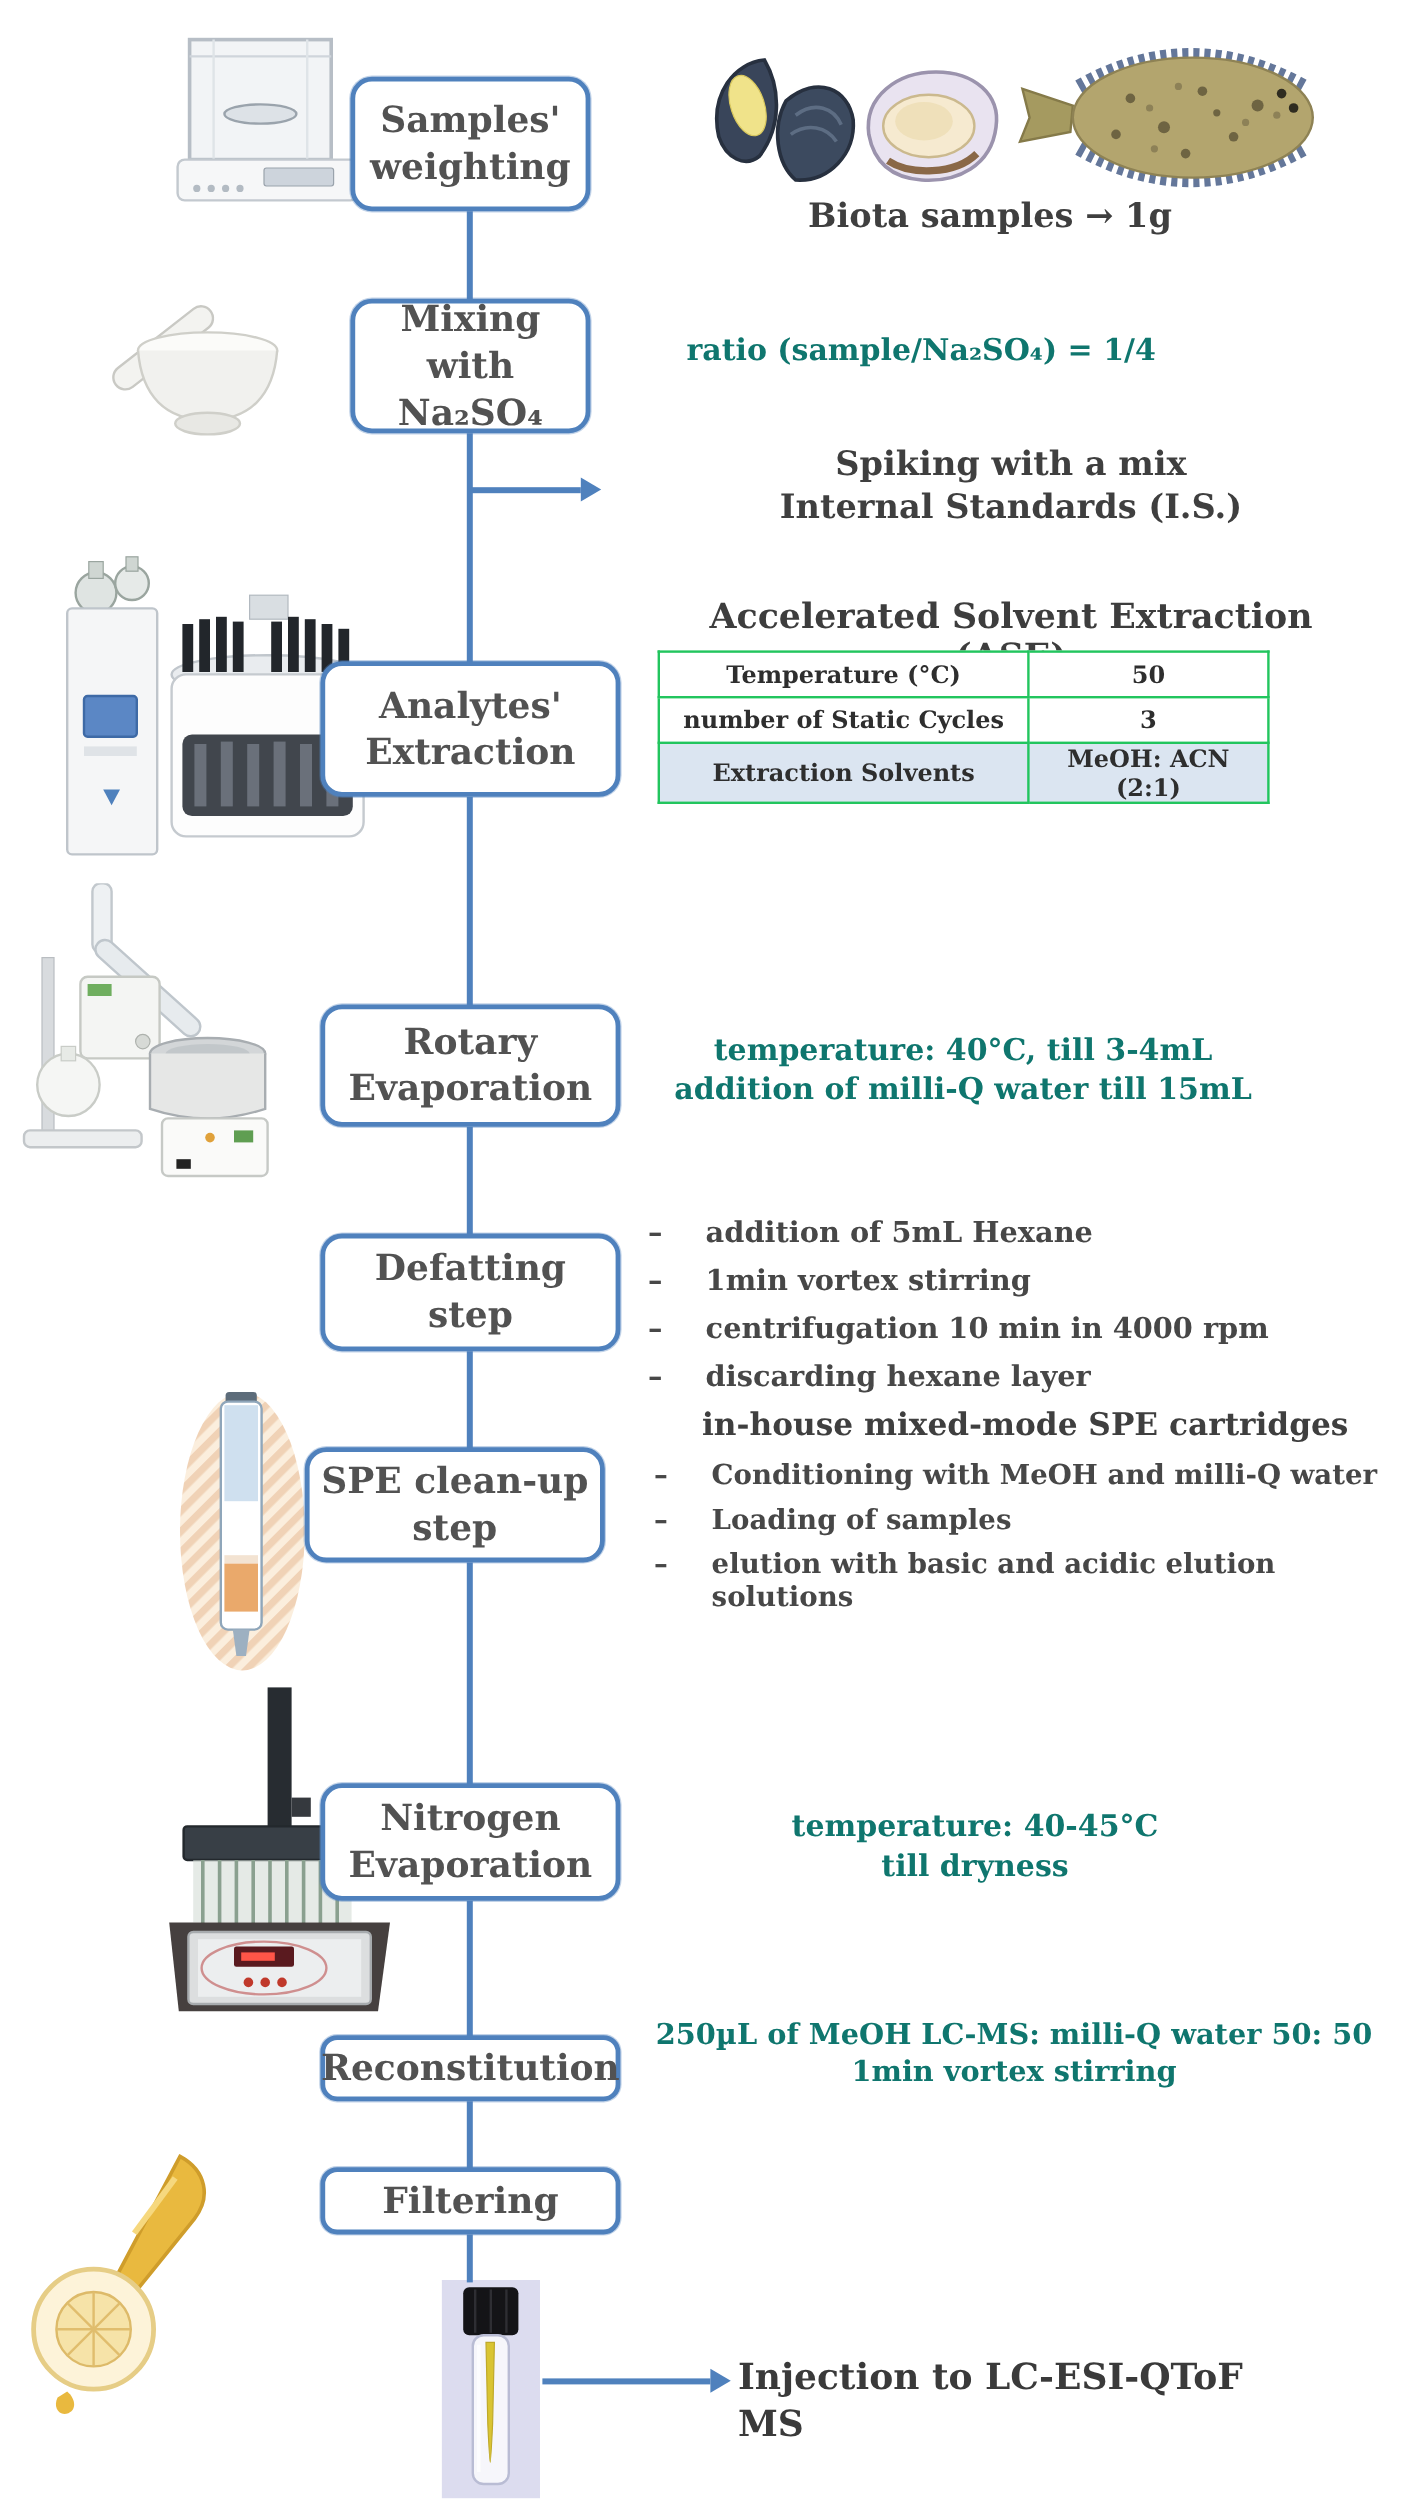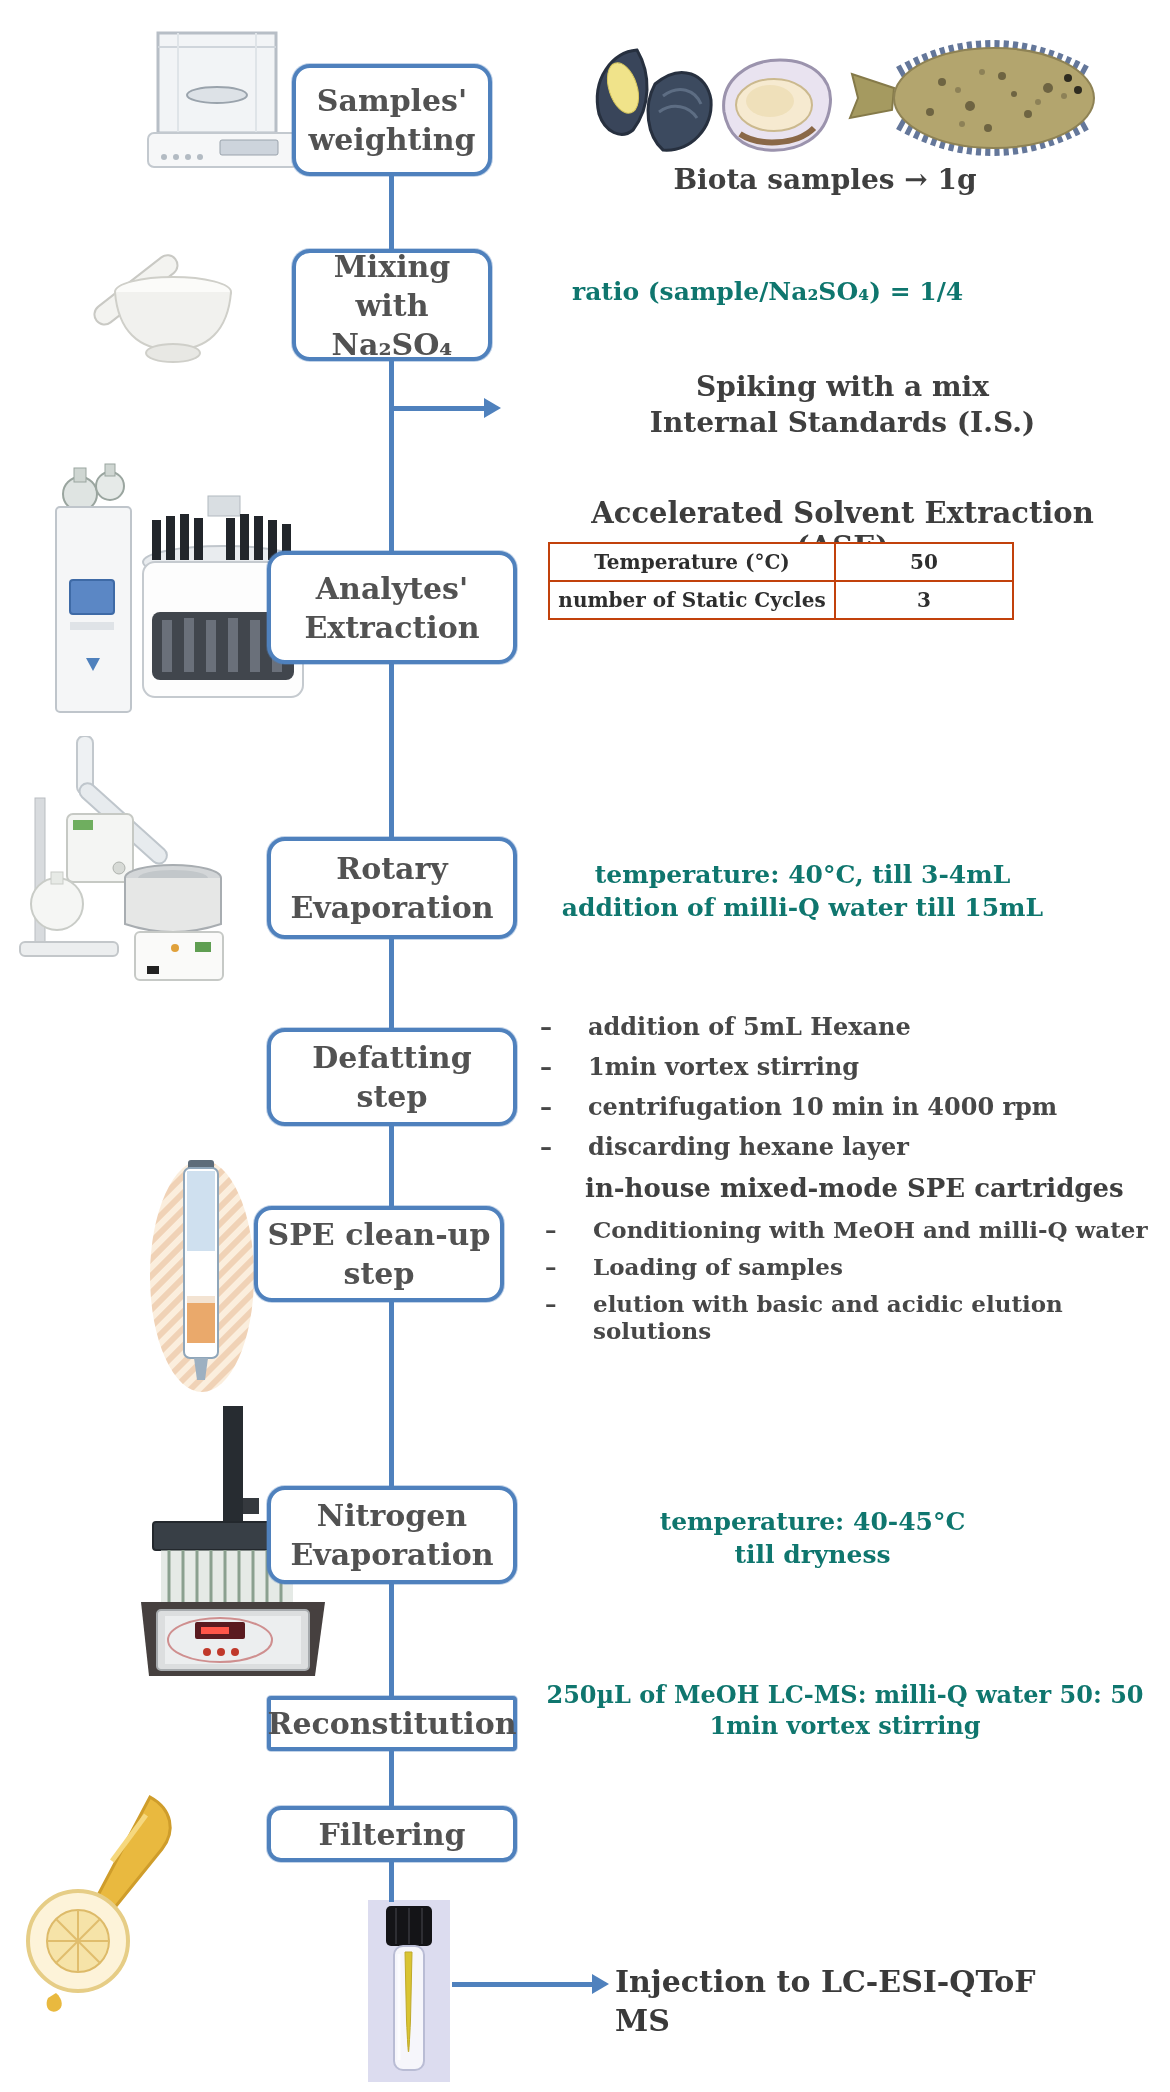--- a/index.html
+++ b/index.html
@@ -15,21 +15,21 @@
   .arrowhead{position:absolute;width:0;height:0;border-left:17px solid #4f81bd;
              border-top:10px solid transparent;border-bottom:10px solid transparent;}
   .note{position:absolute;font-size:25px;line-height:1.3;white-space:pre-line;color:#0f766e;}
   .center{text-align:center;}
   .bullets{position:absolute;color:#474747;}
   .bullets .li{display:flex;align-items:baseline;}
   .bullets .dash{flex:0 0 48px;}
   .ase-title{position:absolute;font-size:29px;color:#3d3d3d;text-align:center;}
   table.ase{position:absolute;border-collapse:collapse;background:#fff;border:2px solid #1c1c1c;
             font-size:20px;color:#2e2e2e;text-align:center;font-weight:bold;}
-  table.ase td{border:2px solid #c2410c;height:36px;vertical-align:middle;padding:0 3px;}
+  table.ase td{border:2px solid #22c55e;height:36px;vertical-align:middle;padding:0 14px;}
   table.ase td.param{width:278px;}
   table.ase td.val{width:170px;}
   table.ase tr.alt{background:#dbe5f1;}
   .bottom-rule{position:absolute;left:0;width:1170px;background:#0f0f0f;}
 </style>
 </head>
 <body>
 
 <div class="page">
 
@@ -243,21 +243,21 @@
   <div class="box" style="left:267px;top:527px;width:242px;height:105px">Analytes'
 Extraction</div>
   <div class="box" style="left:267px;top:813px;width:242px;height:94px">Rotary
 Evaporation</div>
   <div class="box" style="left:267px;top:1004px;width:242px;height:90px">Defatting
 step</div>
   <div class="box" style="left:254px;top:1182px;width:242px;height:88px">SPE clean-up
 step</div>
   <div class="box" style="left:267px;top:1462px;width:242px;height:90px">Nitrogen
 Evaporation</div>
-  <div class="box" style="left:267px;top:1672px;width:242px;height:47px;border-radius:4px">Reconstitution</div>
+  <div class="box" style="left:267px;top:1672px;width:242px;height:47px;border-radius:14px">Reconstitution</div>
   <div class="box" style="left:267px;top:1782px;width:242px;height:48px;border-radius:14px">Filtering</div>
 
   <div class="note center" style="left:590px;top:138px;width:470px;font-size:28px;color:#3f3f3f">Biota samples → 1g</div>
 
   <div class="note" style="left:572px;top:252px;width:480px;font-size:25px">ratio (sample/Na₂SO₄) = 1/4</div>
 
   <div class="note center" style="left:560px;top:345px;width:565px;font-size:28px;color:#3f3f3f">Spiking with a mix
 Internal Standards (I.S.)</div>
 
   <div class="ase-title" style="left:560px;top:472px;width:565px">Accelerated Solvent Extraction (ASE)</div>
@@ -265,20 +265,24 @@
   <table class="ase" style="left:548px;top:518px">
     <tbody>
       <tr>
         <td class="param">Temperature (°C)</td>
         <td class="val">50</td>
       </tr>
       <tr>
         <td class="param">number of Static Cycles</td>
         <td class="val">3</td>
       </tr>
+      <tr class="alt">
+        <td class="param">Extraction Solvents</td>
+        <td class="val">MeOH: ACN (2:1)</td>
+      </tr>
     </tbody>
   </table>
 
   <div class="note center" style="left:545px;top:835px;width:515px;font-size:25px">temperature: 40°C, till 3-4mL
 addition of milli-Q water till 15mL</div>
 
   <div class="bullets" style="left:540px;top:988px;width:545px;font-size:24px">
     <div class="li" style="margin-bottom:11px">
       <span class="dash">–</span>
       <span>addition of 5mL Hexane</span>

